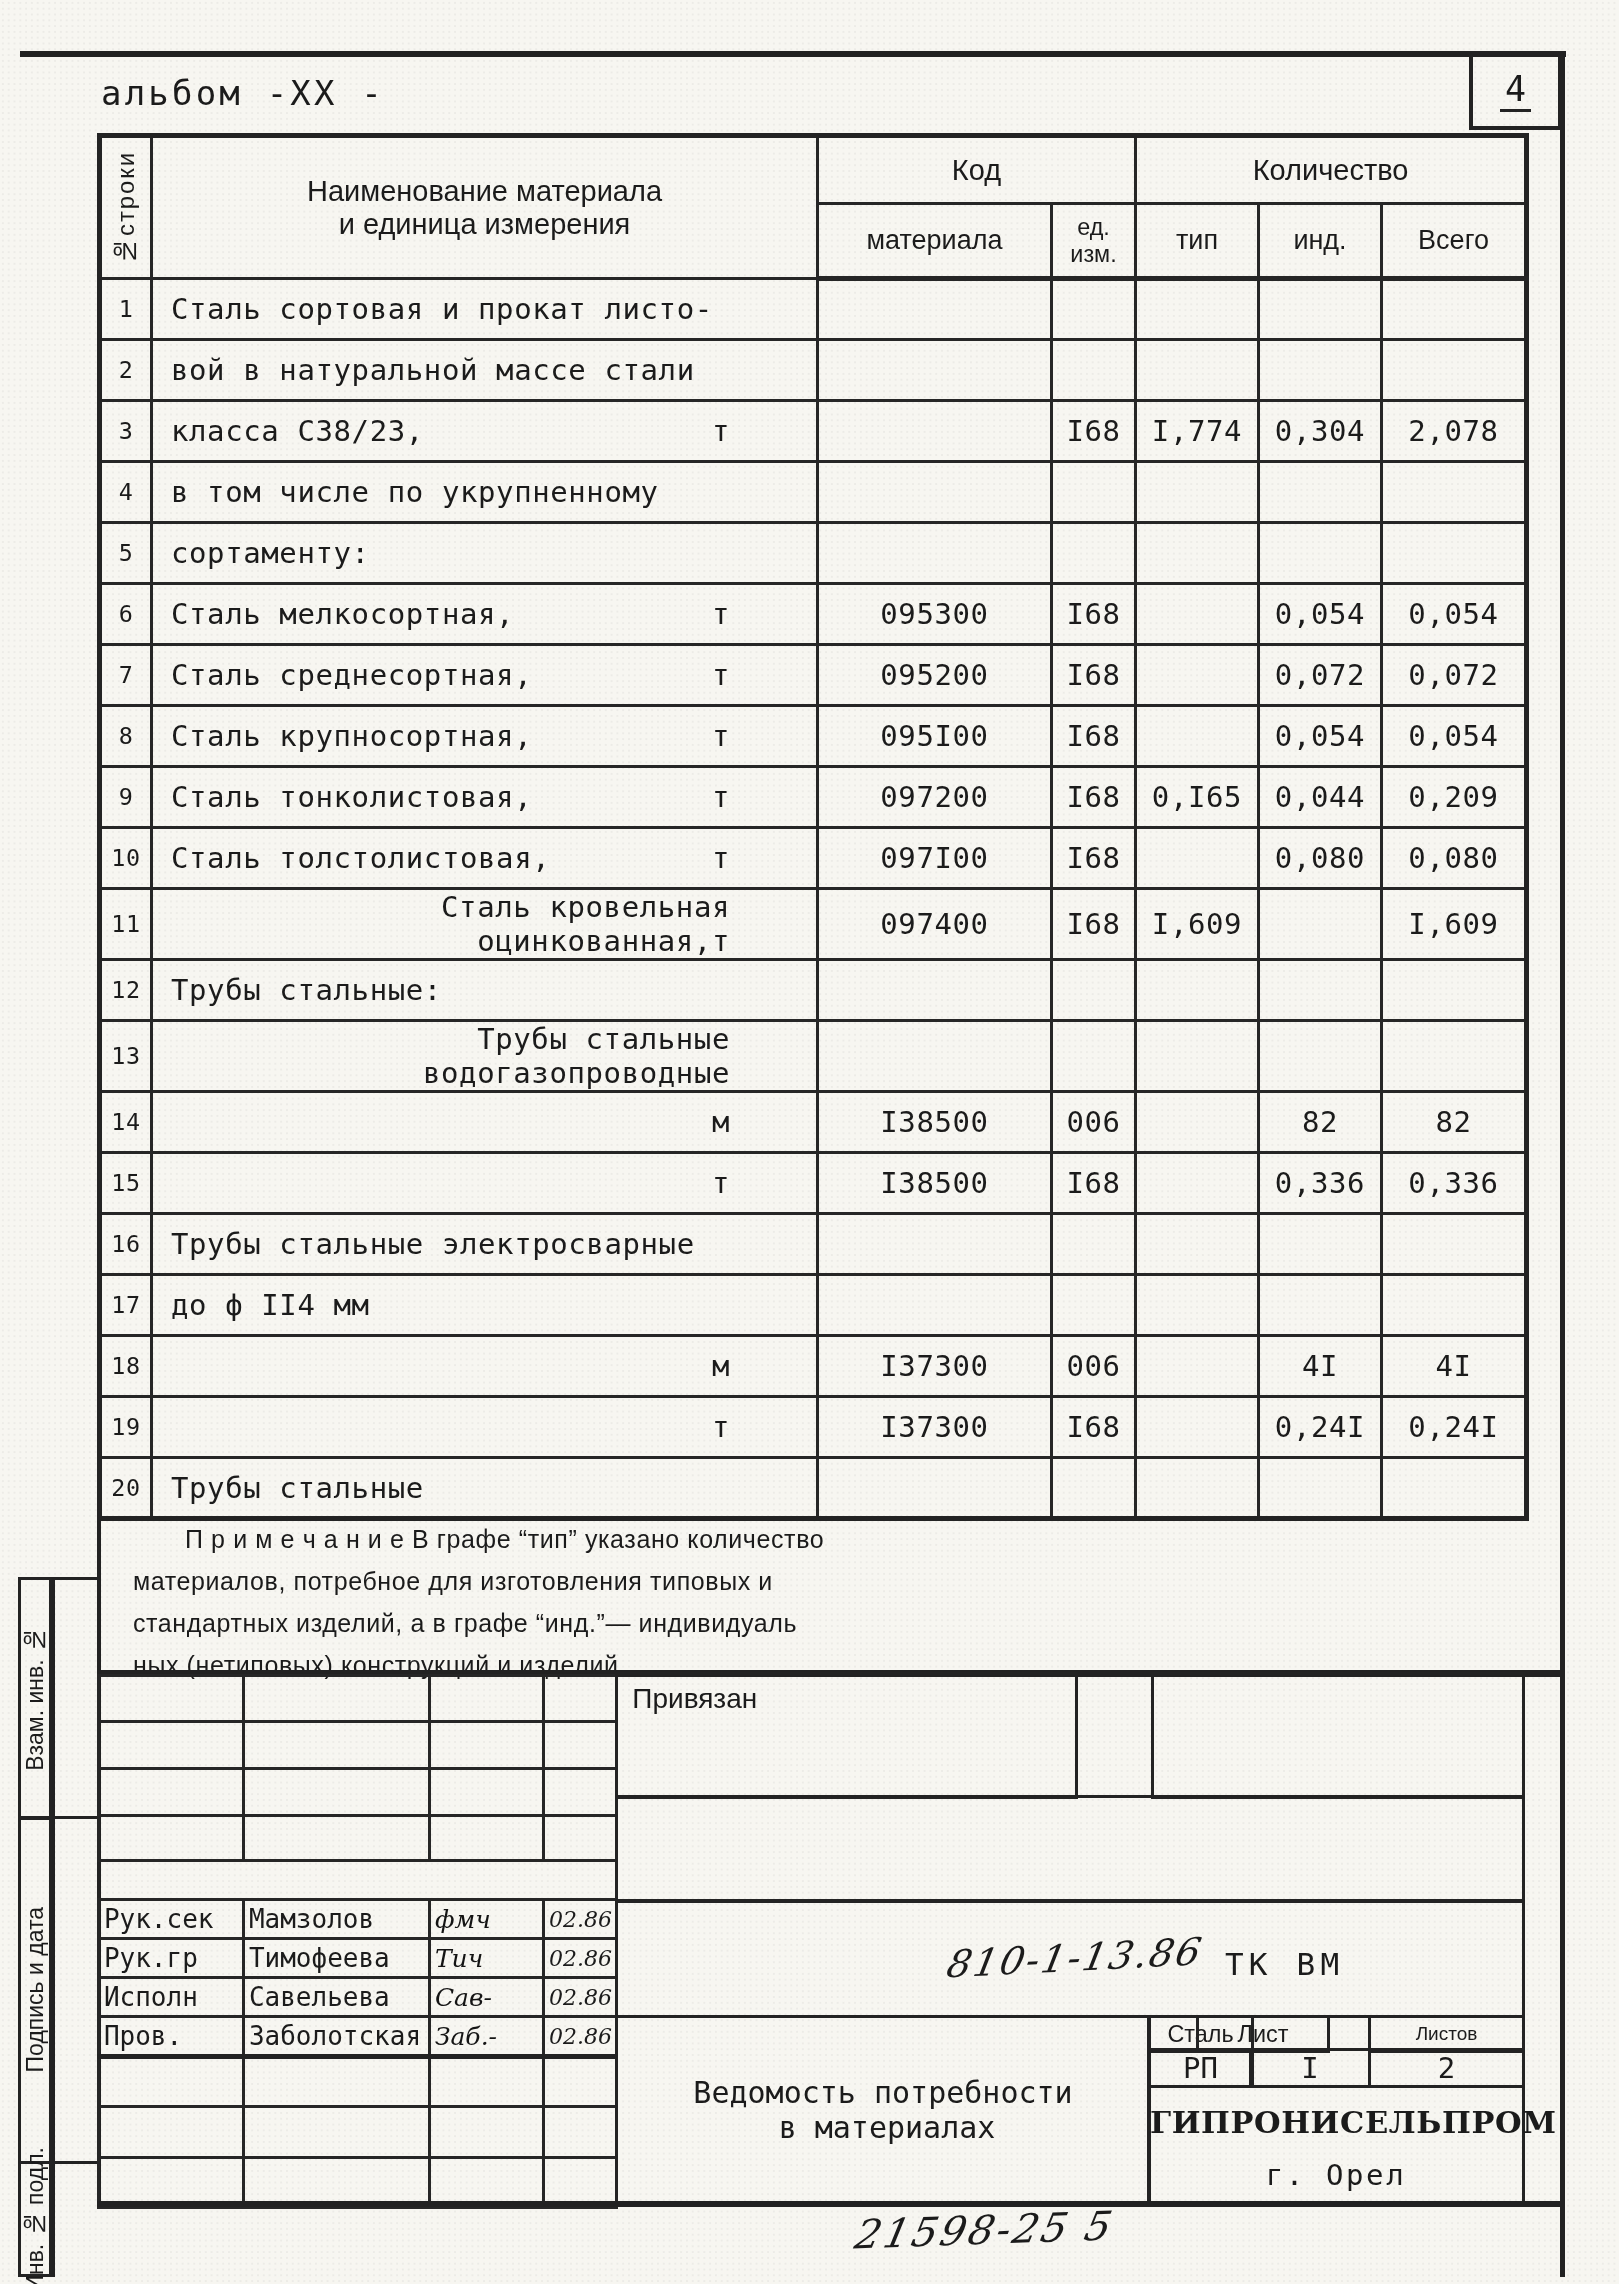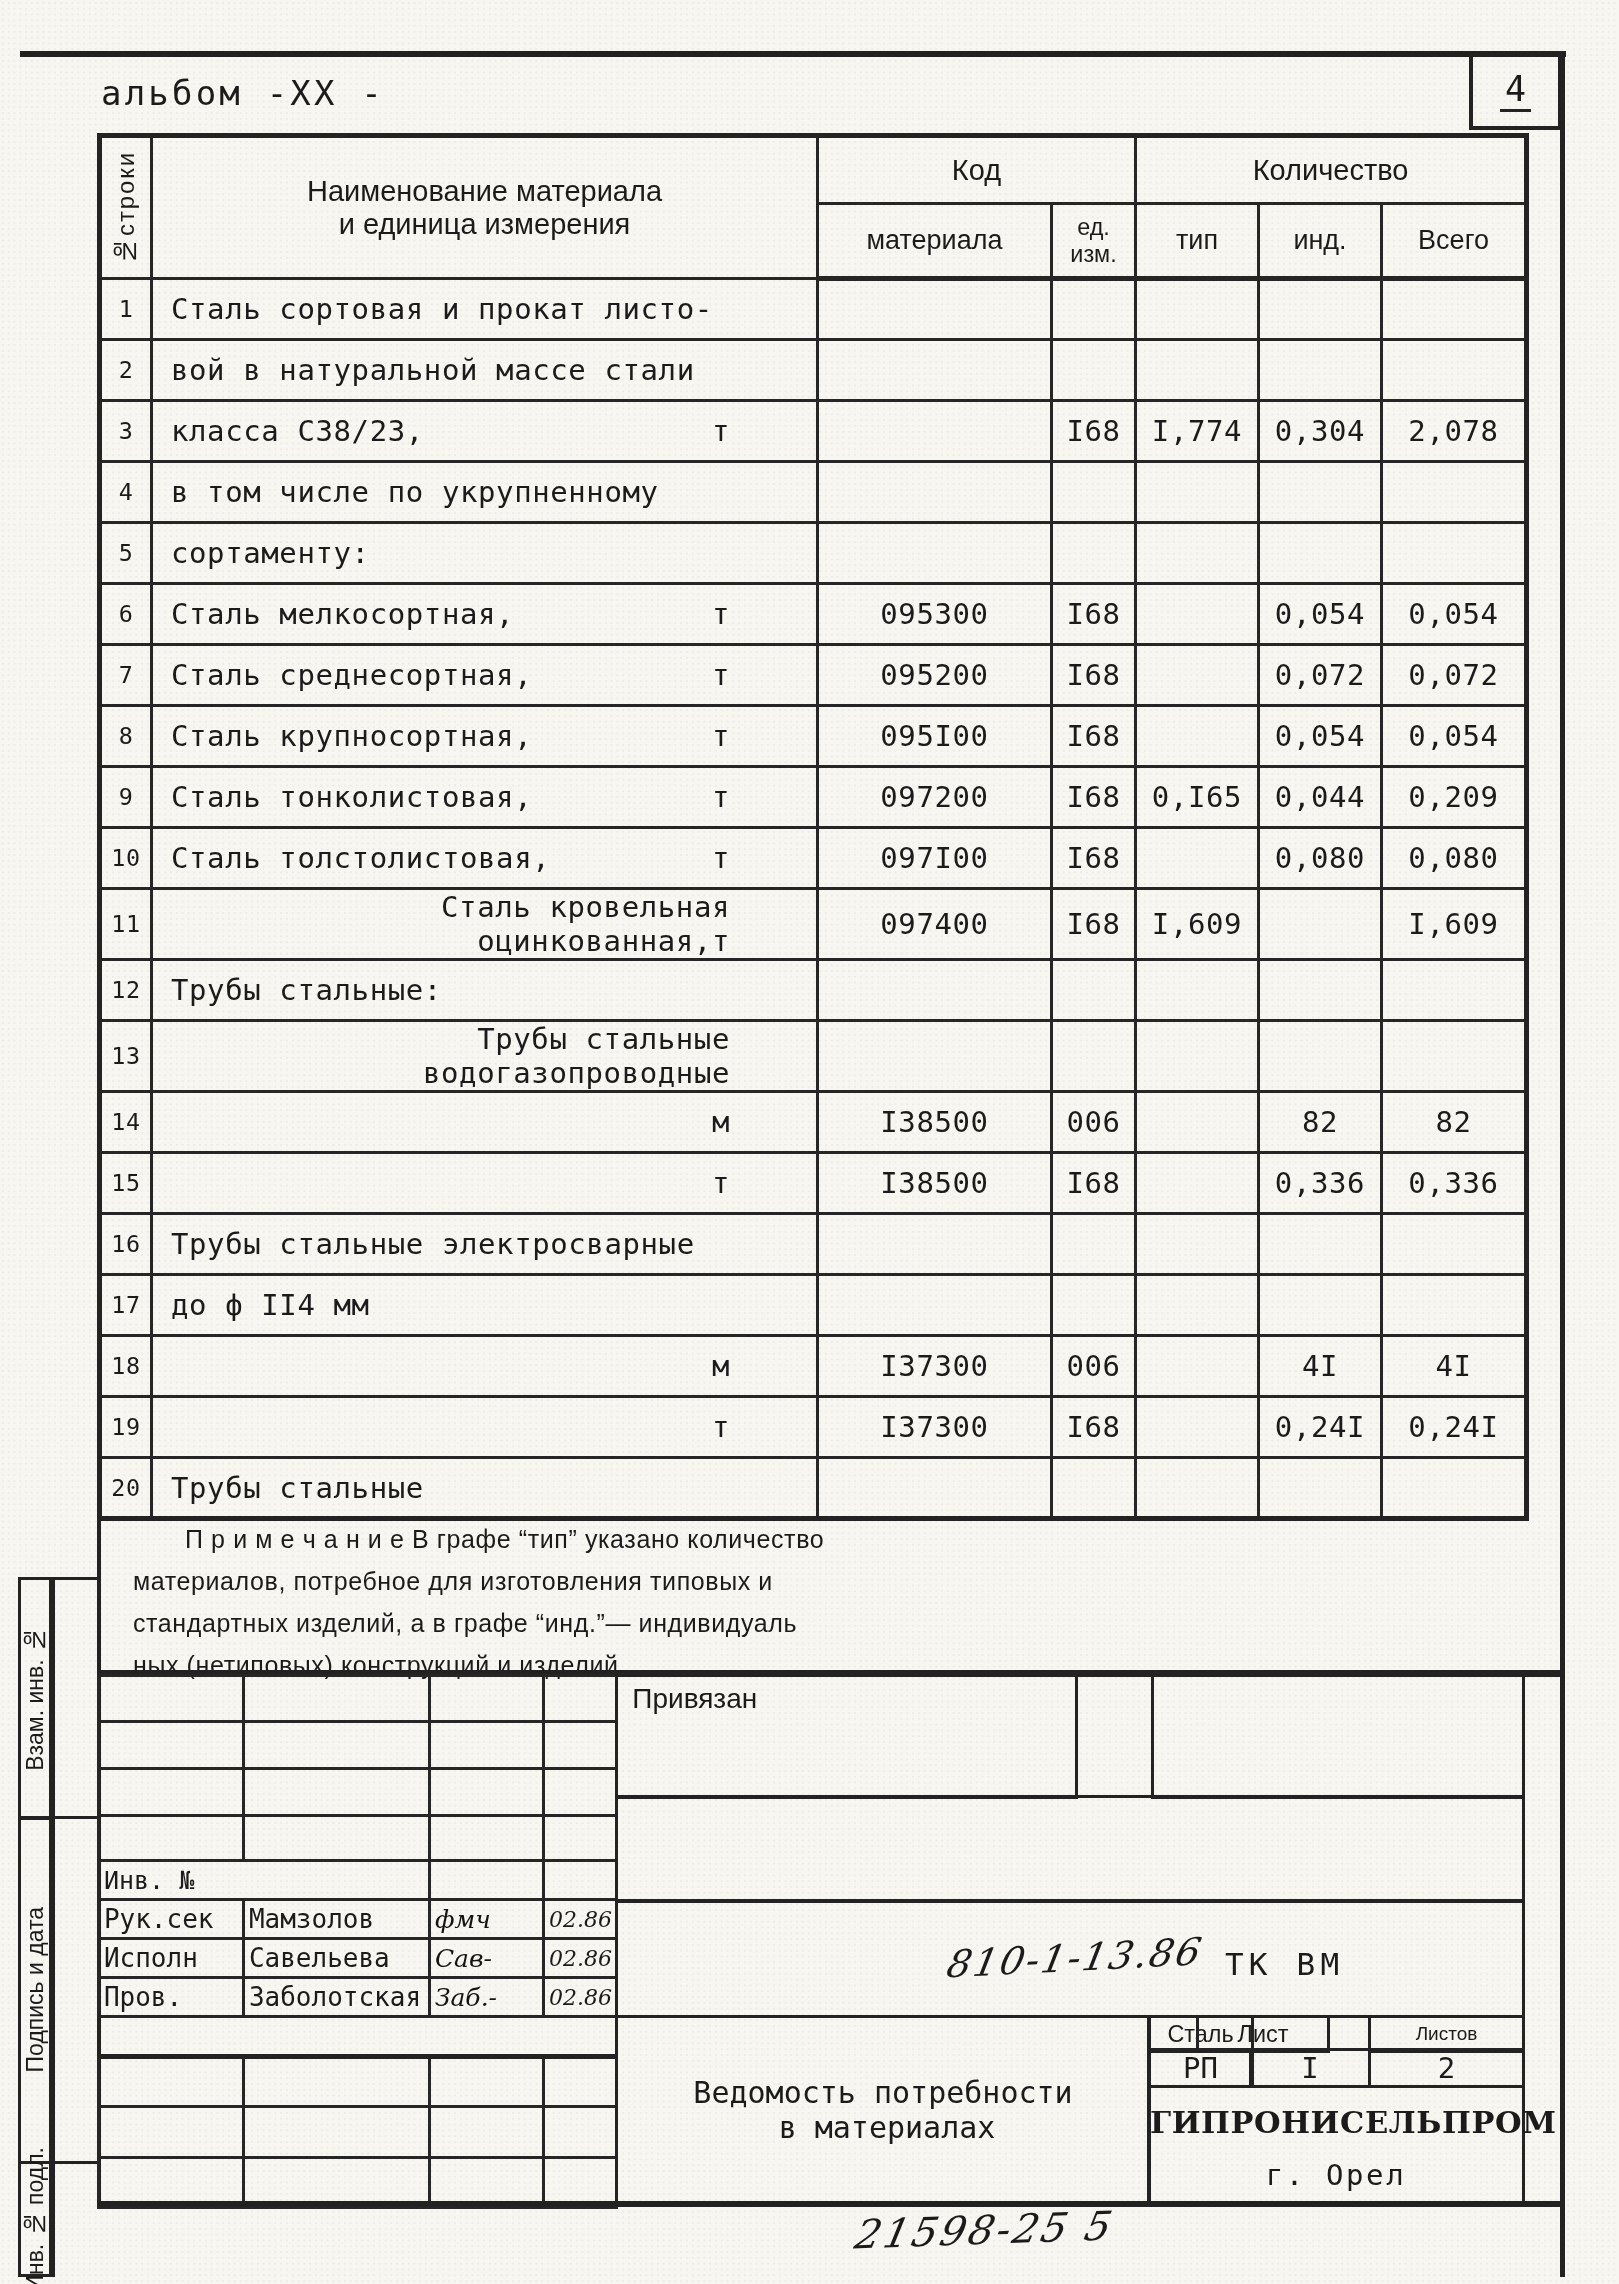--- a/index.html
+++ b/index.html
@@ -448,43 +448,44 @@
           <td></td>
           <td></td>
           <td></td>
         </tr>
       <tr style="height:45px;">
           <td></td>
           <td></td>
           <td></td>
           <td></td>
         </tr>
-      <tr style="height:39px;">
-        <td colspan="2" style="font-size:25px;">Инв. №</td>
-        <td></td>
-          <td></td>
-      </tr>
     </tbody>
   </table>
 
   <table class="sgtable" style="top:1898px;">
     <colgroup>
         <col style="width:145px">
         <col style="width:186px">
         <col style="width:114px">
         <col style="width:73px">
       </colgroup>
     <tbody>
       <tr style="height:39px;">
         <td class="sg-role">Рук.сек</td>
         <td class="sg-name">Мамзолов</td>
         <td class="sg-sig hand">фмч</td>
         <td class="sg-date">02.86</td>
       </tr>
         <tr style="height:39px;">
+        <td class="sg-role">Рук.гр</td>
+        <td class="sg-name">Тимофеева</td>
+        <td class="sg-sig hand">Тич</td>
+        <td class="sg-date">02.86</td>
+      </tr>
+        <tr style="height:39px;">
         <td class="sg-role">Исполн</td>
         <td class="sg-name">Савельева</td>
         <td class="sg-sig hand">Сав-</td>
         <td class="sg-date">02.86</td>
       </tr>
         <tr style="height:39px;">
         <td class="sg-role">Пров.</td>
         <td class="sg-name">Заболотская</td>
         <td class="sg-sig hand">Заб.-</td>
         <td class="sg-date">02.86</td>

